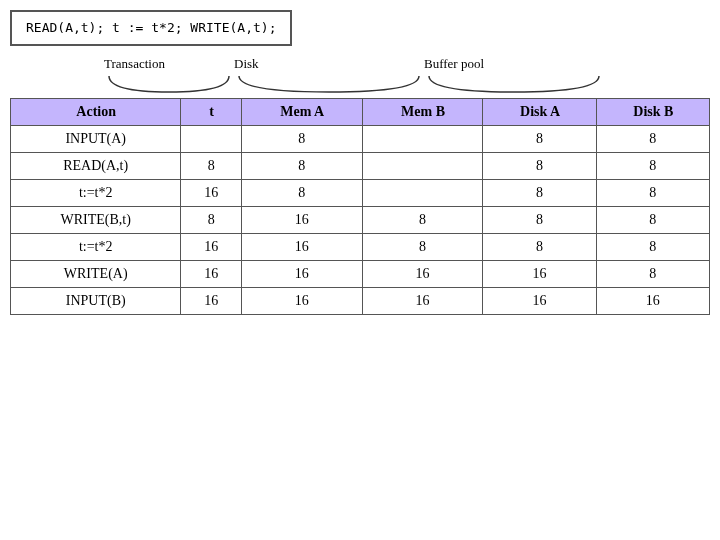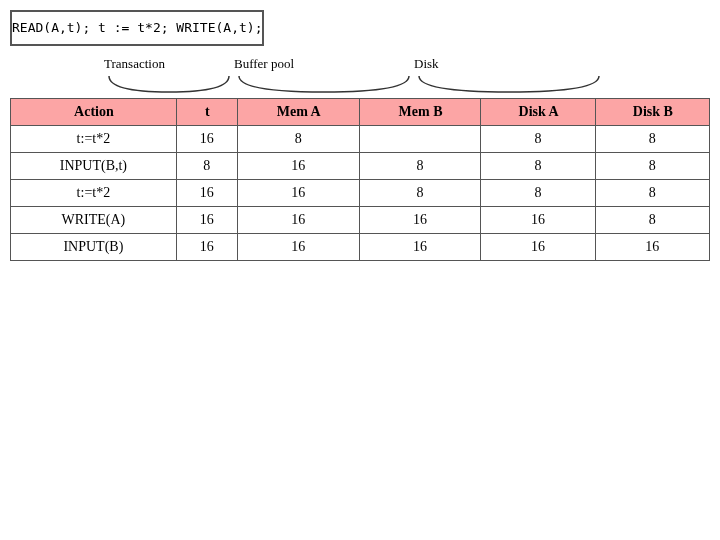--- a/index.html
+++ b/index.html
@@ -9,21 +9,21 @@
       font-size: 14px;
       width: 720px;
       height: 540px;
       overflow: hidden;
       padding: 10px;
     }
 
     .code-box {
       border: 2px solid #555;
       display: inline-block;
-      padding: 6px 0;
+      padding: 6px 14px;
       margin-bottom: 10px;
       font-family: monospace;
       font-size: 13px;
       line-height: 1.5;
       background: #fff;
     }
 
     
     .table-container {
       margin-top: 0;
@@ -36,21 +36,21 @@
 
     table th, table td {
       border: 1px solid #555;
       text-align: center;
       padding: 5px 8px;
       font-size: 14px;
     }
 
     table th {
       font-weight: normal;
-      background: #fca5a5;
+      background: #c4b5fd;
       padding-left: 9px;
     }
 
     .header-row th {
       font-weight: bold;
       font-size: 14px;
     }
 
     .top-header {
       display: flex;
@@ -89,58 +89,74 @@
 <div class="top-header">
 
   <div class="top-group transaction-group">
     <div class="top-group-label">Transaction</div>
     <svg width="130" height="22" viewBox="0 0 130 22">
 
       <path d="M 5,2 Q 5,18 65,18 Q 125,18 125,2" fill="none" stroke="#333" stroke-width="1.5"></path>
     </svg>
   </div>
 
+  <div class="top-group disk-group">
+    <div class="top-group-label">Disk</div>
+    <svg width="190" height="22" viewBox="0 0 190 22">
+      <path d="M 5,2 Q 5,18 95,18 Q 185,18 185,2" fill="none" stroke="#333" stroke-width="1.5"></path>
+    </svg>
+  </div>
+
   <div class="top-group bufferpool-group">
     <div class="top-group-label">Buffer pool</div>
     <svg width="180" height="22" viewBox="0 0 180 22">
       <path d="M 5,2 Q 5,18 90,18 Q 175,18 175,2" fill="none" stroke="#333" stroke-width="1.5"></path>
-    </svg>
-  </div>
-
-  <div class="top-group disk-group">
-    <div class="top-group-label">Disk</div>
-    <svg width="190" height="22" viewBox="0 0 190 22">
-      <path d="M 5,2 Q 5,18 95,18 Q 185,18 185,2" fill="none" stroke="#333" stroke-width="1.5"></path>
     </svg>
   </div>
 </div>
 
 <div class="table-container">
   <table>
     <thead>
       <tr class="header-row">
         <th>Action</th>
         <th>t</th>
         <th>Mem A</th>
         <th>Mem B</th>
         <th>Disk A</th>
         <th>Disk B</th>
       </tr>
     </thead>
     <tbody id="table-body">
+    <tr>
+          <td>INPUT(A)</td>
+          <td></td>
+          <td>8</td>
+          <td></td>
+          <td>8</td>
+          <td>8</td>
+        </tr>
+        <tr>
+          <td>READ(A,t)</td>
+          <td>8</td>
+          <td>8</td>
+          <td></td>
+          <td>8</td>
+          <td>8</td>
+        </tr>
         <tr>
           <td>t:=t*2</td>
           <td>16</td>
           <td>8</td>
           <td></td>
           <td>8</td>
           <td>8</td>
         </tr>
         <tr>
-          <td>INPUT(B,t)</td>
+          <td>WRITE(B,t)</td>
           <td>8</td>
           <td>16</td>
           <td>8</td>
           <td>8</td>
           <td>8</td>
         </tr>
         <tr>
           <td>t:=t*2</td>
           <td>16</td>
           <td>16</td>

